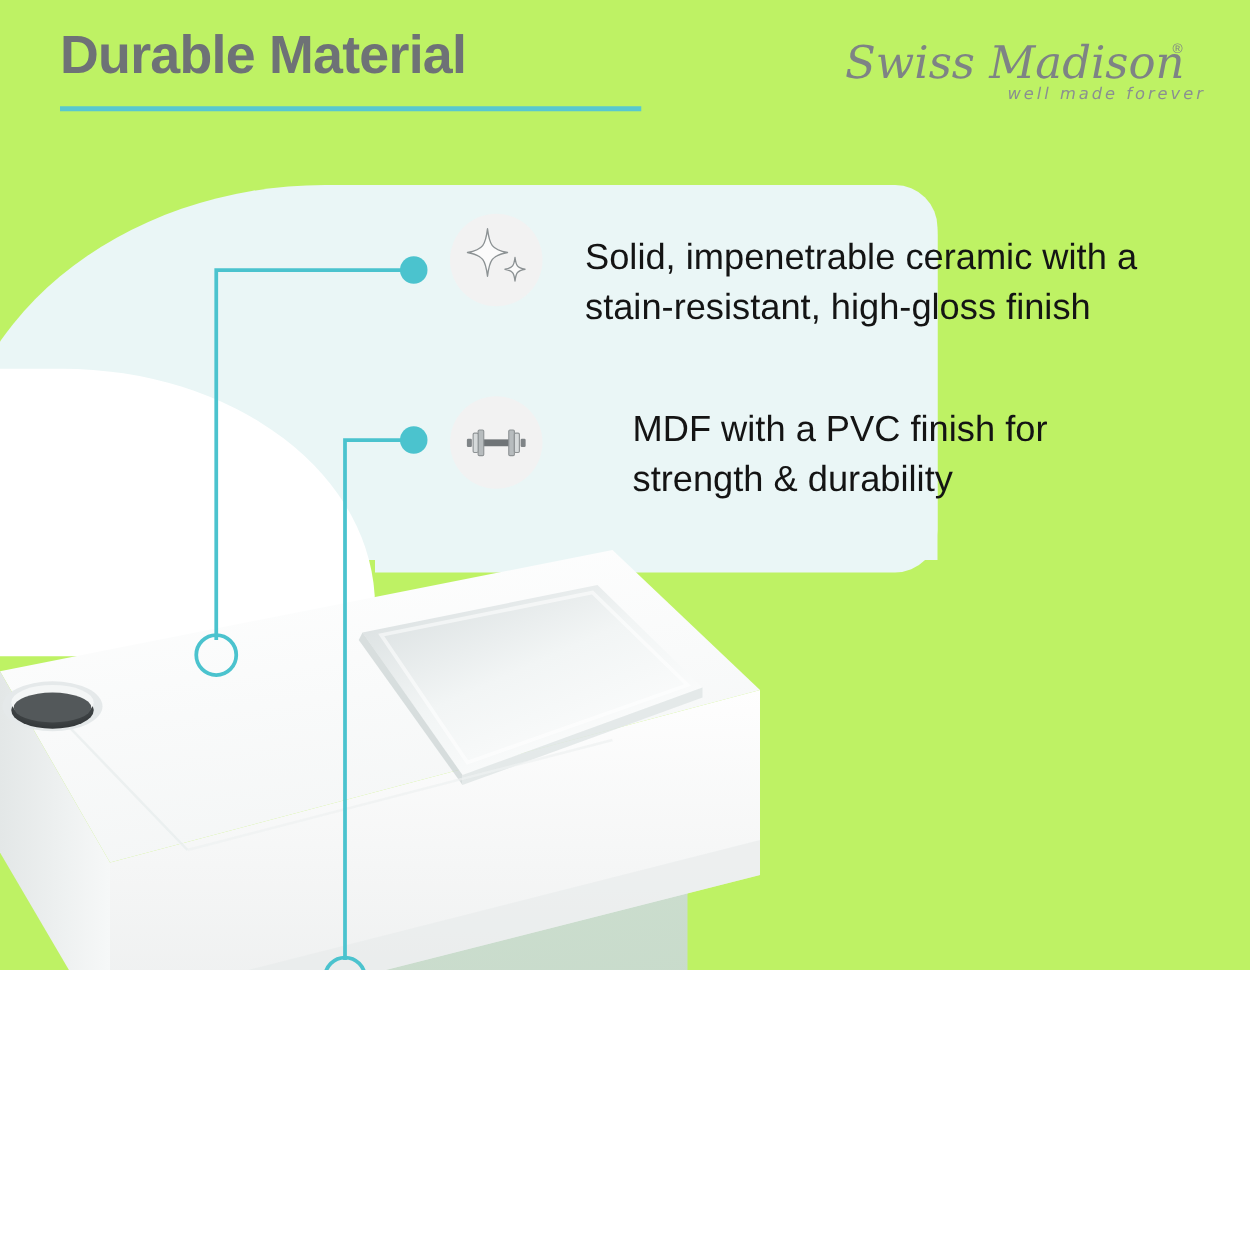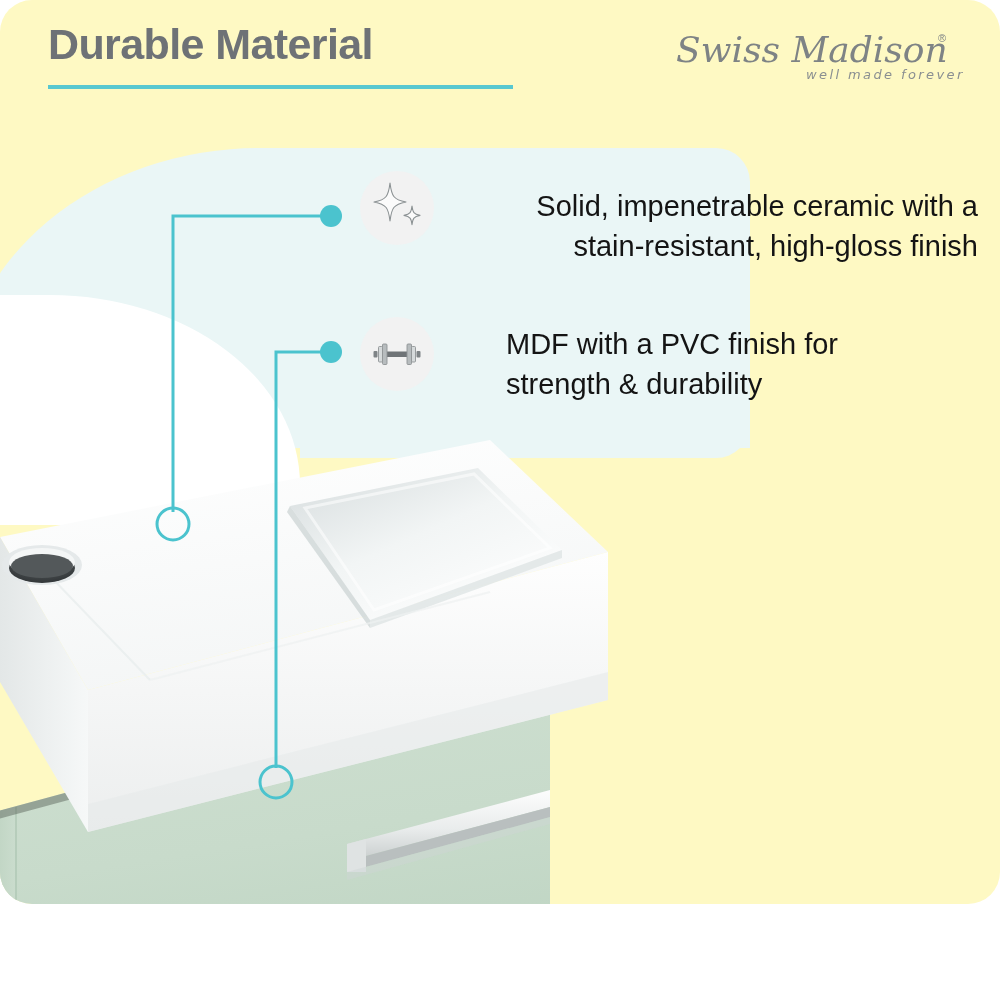--- a/index.html
+++ b/index.html
@@ -1,18 +1,18 @@
 <!DOCTYPE html>
 <html><head>
 <meta charset="utf-8">
 <style>
   html,body{margin:0;padding:0;background:#fff;}
   body{width:1000px;height:1000px;overflow:hidden;
        font-family:"Liberation Sans","DejaVu Sans",sans-serif;}
-  .page{position:relative;width:1000px;height:904px;background:#fef9c3;overflow:hidden;border-radius:32px;}
+  .page{position:relative;width:1000px;height:776px;background:#bef264;overflow:hidden;}
 
   
   .bg-layer{position:absolute;inset:0;overflow:hidden;}
   .bg-mint-arch{position:absolute;left:-40px;top:148px;width:790px;height:300px;
       background:#EAF6F6;border-top-left-radius:300px 250px;border-top-right-radius:40px;}
   .bg-mint-col{position:absolute;left:300px;top:148px;width:450px;height:310px;background:#EAF6F6;
       border-top-right-radius:34px;border-bottom-right-radius:34px;}
   .bg-white-notch{position:absolute;left:-120px;top:295px;width:420px;height:230px;background:#ffffff;
       border-top-right-radius:250px 190px;}
 
@@ -24,21 +24,21 @@
   .logo{position:absolute;right:30px;top:24px;width:300px;height:62px;}
 
   
   .icon-bubble{position:absolute;width:74px;height:74px;border-radius:50%;background:#F2F2F2;
       display:flex;align-items:center;justify-content:center;}
   #bubble1{left:360px;top:171px;}
   #bubble2{left:360px;top:317px;}
 
   
   .callout-text{position:absolute;font-size:29px;line-height:40px;color:#141414;white-space:pre-line;}
-  #text1{left:468px;top:186px;width:510px;text-align:right;}
+  #text1{left:468px;top:186px;width:510px;}
   #text2{left:468px;top:324px;width:430px;margin-left:38px;}
 
   
   .leaders{position:absolute;inset:0;}
 
   
   .product{position:absolute;left:-150px;top:432px;width:760px;height:580px;}
 </style>
 </head>
 <body>

